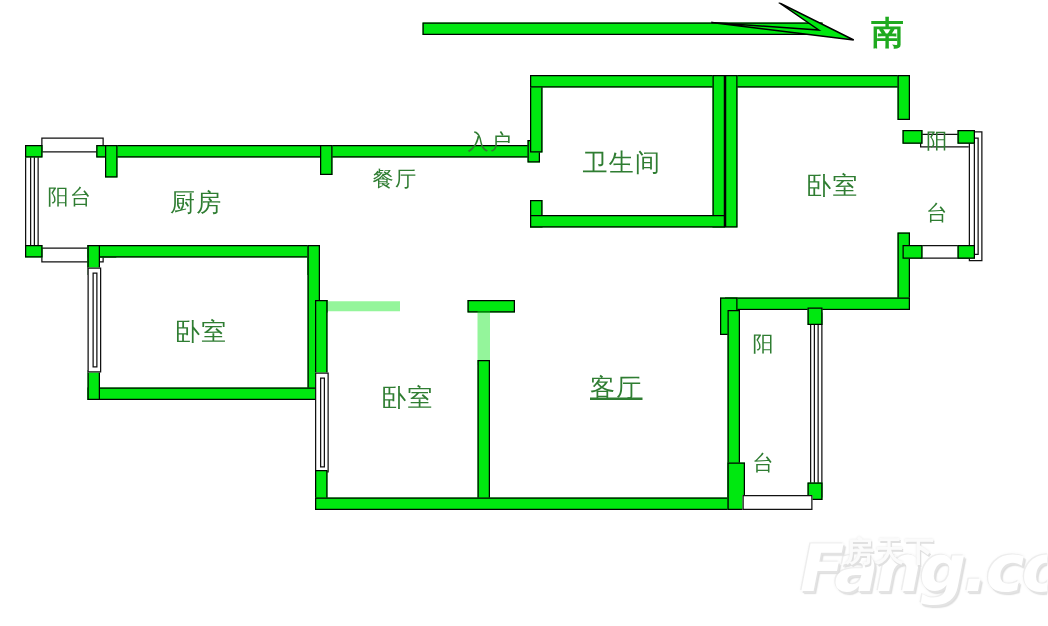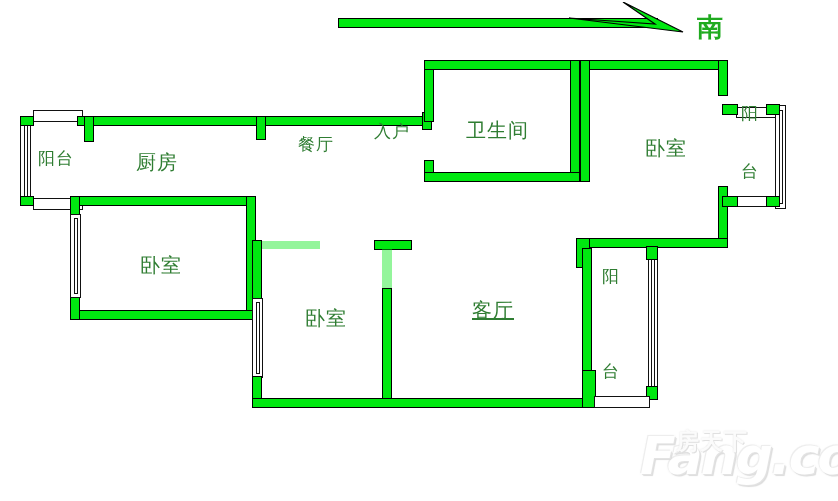--- a/index.html
+++ b/index.html
@@ -118,21 +118,21 @@
 
   <div class="wall" style="left:84px;top:116px;width:346px;height:10px;"></div>
 
   <div class="wall" style="left:84px;top:116px;width:10px;height:26px;"></div>
 
   <div class="wall" style="left:256px;top:116px;width:10px;height:24px;"></div>
 
   <div class="lbl" style="left:136px;top:152px;">厨房</div>
   <div class="lbl small" style="left:298px;top:136px;">餐厅</div>
 
-  <div class="lbl small" style="left:374px;top:123px;text-align:center;">入户</div>
+  <div class="lbl small" style="left:374px;top:106px;text-align:center;">入户</div>
   <div class="wall" style="left:422px;top:112px;width:10px;height:18px;"></div>
 
   <div class="wall" style="left:70px;top:196px;width:186px;height:10px;"></div>
   <div class="wall" style="left:246px;top:196px;width:10px;height:24px;"></div>
   <div class="wall" style="left:70px;top:196px;width:10px;height:24px;"></div>
 
   <div class="wall" style="left:246px;top:196px;width:10px;height:124px;"></div>
   <div class="wall" style="left:70px;top:310px;width:186px;height:10px;"></div>
 
   <div class="wall" style="left:70px;top:196px;width:10px;height:24px;"></div>

